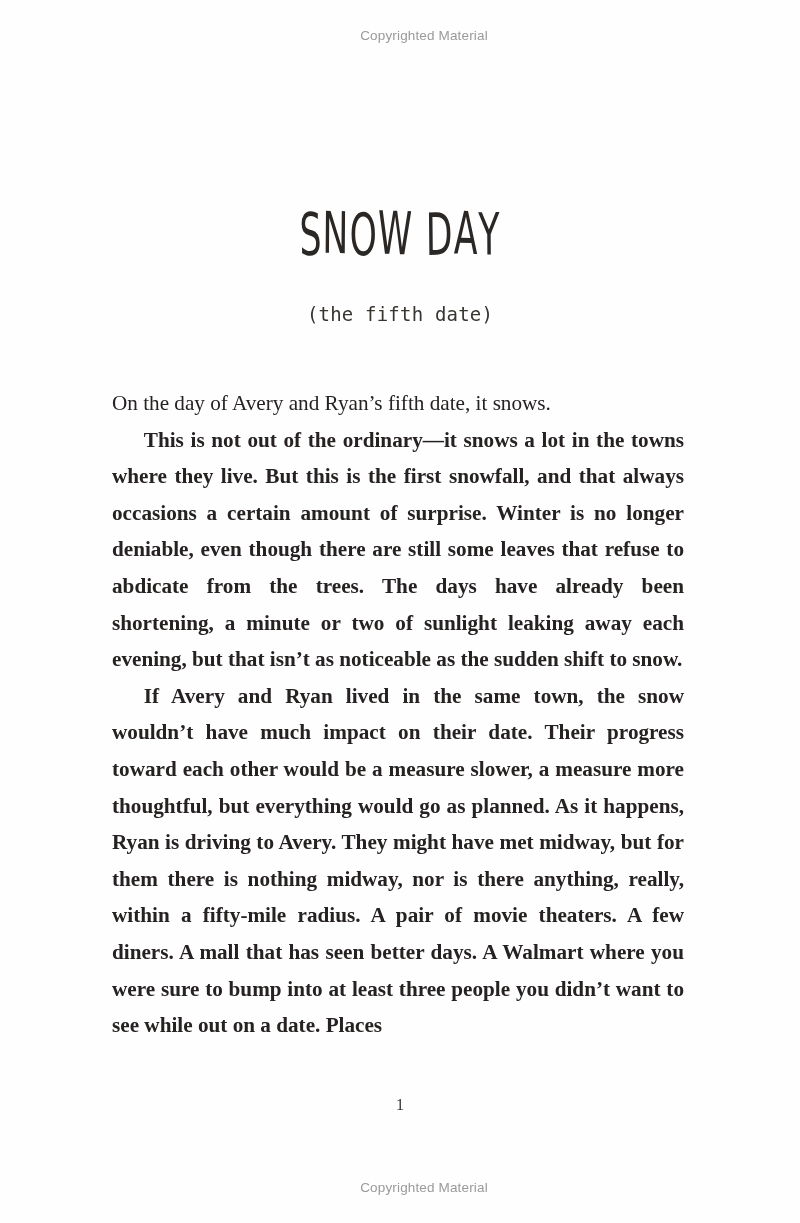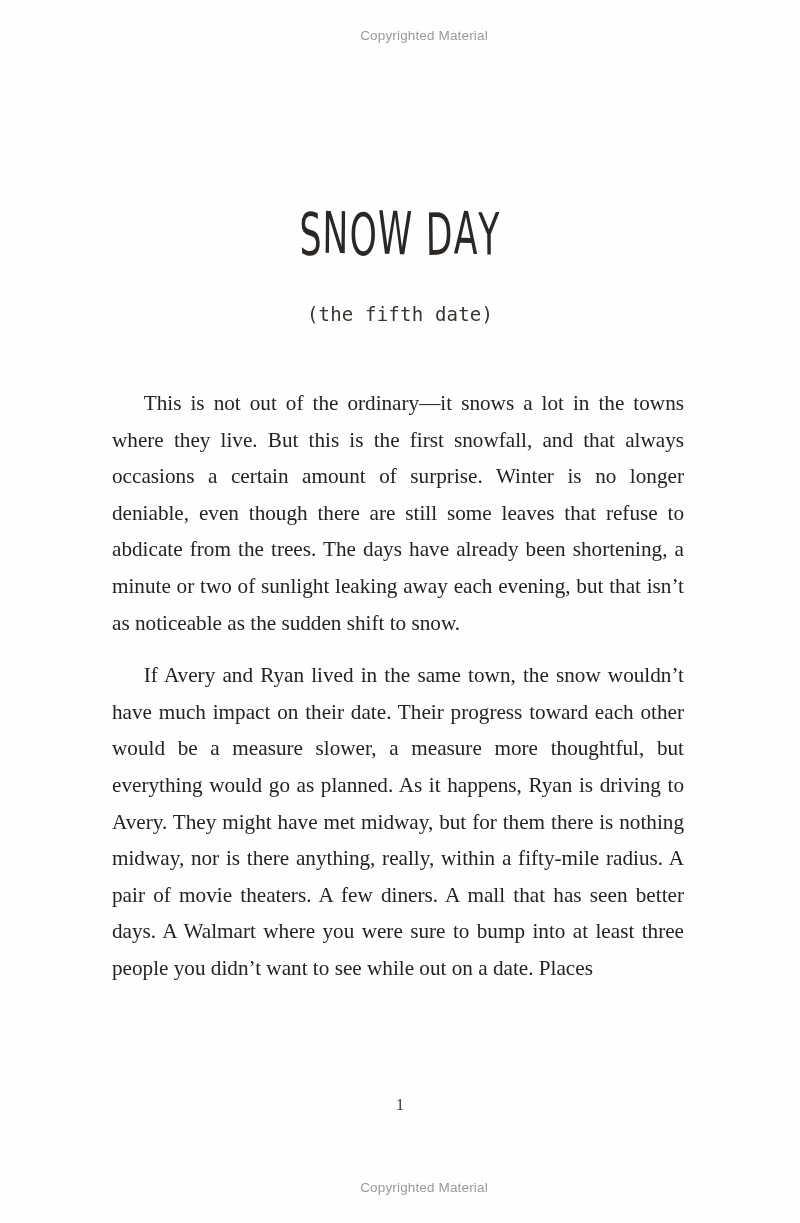--- a/index.html
+++ b/index.html
@@ -100,21 +100,21 @@
   .para {
     margin: 0;
     font-family: "Liberation Serif", serif;
     font-size: 21.2px;
     line-height: 36.6px;
     color: #262221;
     text-align: justify;
     text-justify: inter-word;
     hyphens: none;
   }
-  .para + .para { margin-top: 16px; }
+  .para + .para { margin-top: 0; font-weight: bold; }
   .para.indent { text-indent: 1.5em; }
   .para.last-line-left { text-align-last: left; }
 
   
   .folio {
     position: absolute;
     left: 0;
     top: 1096px;
     width: 800px;
     text-align: center;
@@ -132,20 +132,21 @@
 
   <div class="chapter-head">
     <div class="chapter-title">
       <span class="ltr">S</span><span class="ltr">N</span><span class="ltr">O</span><span class="ltr">W</span><span class="sp"></span><span class="ltr">D</span><span class="ltr">A</span><span class="ltr">Y</span>
     </div>
   </div>
 
   <div class="chapter-subtitle">(the fifth date)</div>
 
   <div class="body-block">
+    <p class="para last-line-left">On the day of Avery and Ryan’s fifth date, it snows.</p>
     <p class="para indent last-line-left">This is not out of the ordinary—it snows a lot in the towns where they live. But this is the first snowfall, and that always occasions a certain amount of surprise. Winter is no longer deniable, even though there are still some leaves that refuse to abdicate from the trees. The days have already been shortening, a minute or two of sunlight leaking away each evening, but that isn’t as noticeable as the sudden shift to snow.</p>
     <p class="para indent">If Avery and Ryan lived in the same town, the snow wouldn’t have much impact on their date. Their progress toward each other would be a measure slower, a measure more thoughtful, but everything would go as planned. As it happens, Ryan is driving to Avery. They might have met midway, but for them there is nothing midway, nor is there anything, really, within a fifty-mile radius. A pair of movie theaters. A few diners. A mall that has seen better days. A Walmart where you were sure to bump into at least three people you didn’t want to see while out on a date. Places</p>
   </div>
 
   <div class="folio">1</div>
 
   <div class="watermark watermark-bottom">Copyrighted Material</div>
 
 </div>
 

